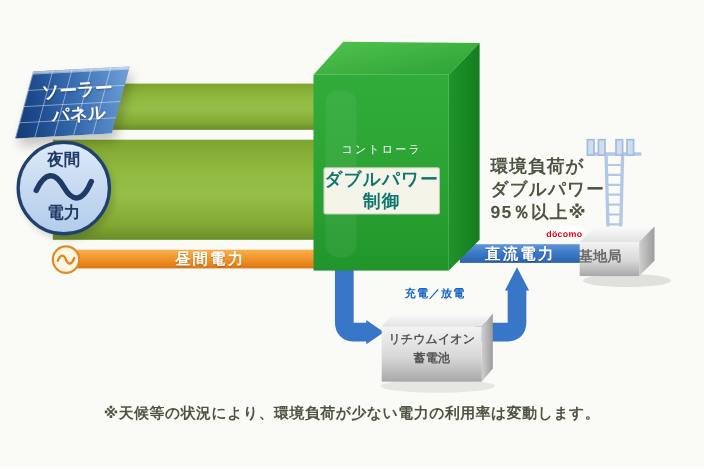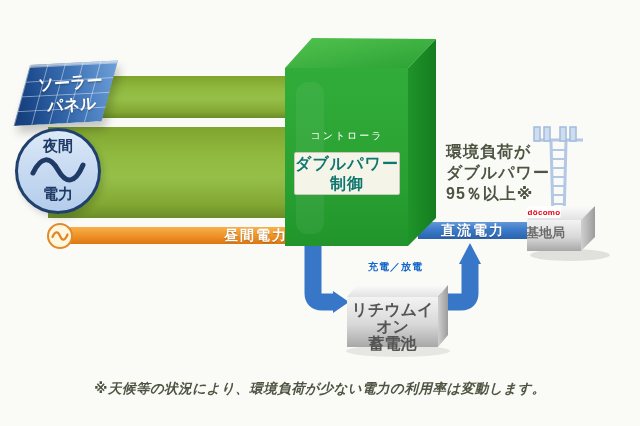--- a/index.html
+++ b/index.html
@@ -5,21 +5,21 @@
   html,body{margin:0;padding:0;background:#ffffff;}
   body{font-family:"Liberation Sans","DejaVu Sans",sans-serif;}
   #stage{position:relative;width:640px;height:426px;background:#fafaf6;overflow:hidden;}
   .abs{position:absolute;}
   
   .bar-green{background:linear-gradient(180deg,#7fa42f 0%,#90b93f 30%,#96bf49 55%,#82a833 85%,#6a8c28 100%);}
   #bar-solar{left:84px;top:76px;width:203px;height:42px;z-index:1;}
   #bar-night{left:48px;top:127px;width:239px;height:91px;z-index:1;}
   #bar-day{left:58px;top:227px;width:230px;height:17px;z-index:1;
            background:linear-gradient(180deg,#f7b04a 0%,#ee9127 55%,#dd7711 100%);
-           display:flex;align-items:center;justify-content:flex-end;padding-left:36px;box-sizing:border-box;font-family:Liberation Mono, monospace;}
+           display:flex;align-items:center;justify-content:center;padding-left:36px;box-sizing:border-box;font-family:Liberation Mono, monospace;}
   #bar-day .lbl{color:#fff;font-size:14px;font-weight:700;letter-spacing:2px;text-shadow:0 1px 1px rgba(0,0,0,.25);}
   
   #shapes{left:0;top:0;z-index:2;pointer-events:none;}
   
   #solar-panel{left:30px;top:65px;width:88px;height:58px;z-index:3;
     transform:rotate(-3deg) skewX(-18deg);transform-origin:top left;
     background:linear-gradient(245deg,#6fa0d8 0%,#3a6fb2 45%,#1c4a8c 80%,#143a74 100%);
     background-image:
       linear-gradient(rgba(255,255,255,.45) 1px,transparent 1px),
       linear-gradient(90deg,rgba(255,255,255,.45) 1px,transparent 1px),
@@ -53,30 +53,30 @@
     font-size:16px;font-weight:700;line-height:21px;letter-spacing:1px;}
   
   #dc-label{left:418px;top:222px;width:110px;height:17px;z-index:4;
     display:flex;align-items:center;justify-content:center;
     color:#fff;font-size:14px;font-weight:700;letter-spacing:2px;text-shadow:0 1px 1px rgba(0,0,0,.3);}
   
   #charge-label{left:338px;top:260px;width:115px;z-index:4;text-align:center;
     color:#1365c8;font-size:10px;font-weight:700;letter-spacing:1px;}
   
   #battery-label{left:346px;top:301px;width:93px;z-index:4;text-align:center;
-    color:#555;font-size:16px;font-weight:600;line-height:17px;}
-  
-  #docomo-pill{left:527px;top:206px;width:34px;height:12px;z-index:4;background:#fff;
+    color:#555;font-size:11px;font-weight:600;line-height:17px;}
+  
+  #docomo-pill{left:496px;top:206px;width:34px;height:12px;z-index:4;background:#fff;
     border-radius:3px;display:flex;align-items:center;justify-content:center;
     color:#e3000f;font-size:8px;font-weight:700;letter-spacing:.3px;}
   #base-label{left:526px;top:224px;width:56px;z-index:4;text-align:left;
     color:#6b6b6b;font-size:13px;font-weight:600;}
   
-  #footnote{left:0;top:380px;width:640px;z-index:4;text-align:center;
-    color:#4d5442;font-size:13.5px;font-weight:700;letter-spacing:.5px;font-style:italic;}
+  #footnote{left:0;top:367px;width:640px;z-index:4;text-align:center;
+    color:#4d5442;font-size:13.5px;font-weight:700;letter-spacing:.5px;}
 </style>
 </head>
 <body>
 
 <div id="stage">
 
   <div id="bar-solar" class="abs bar-green"></div>
   <div id="bar-night" class="abs bar-green"></div>
   <div id="bar-day" class="abs">
     <span class="lbl">昼間電力</span>

